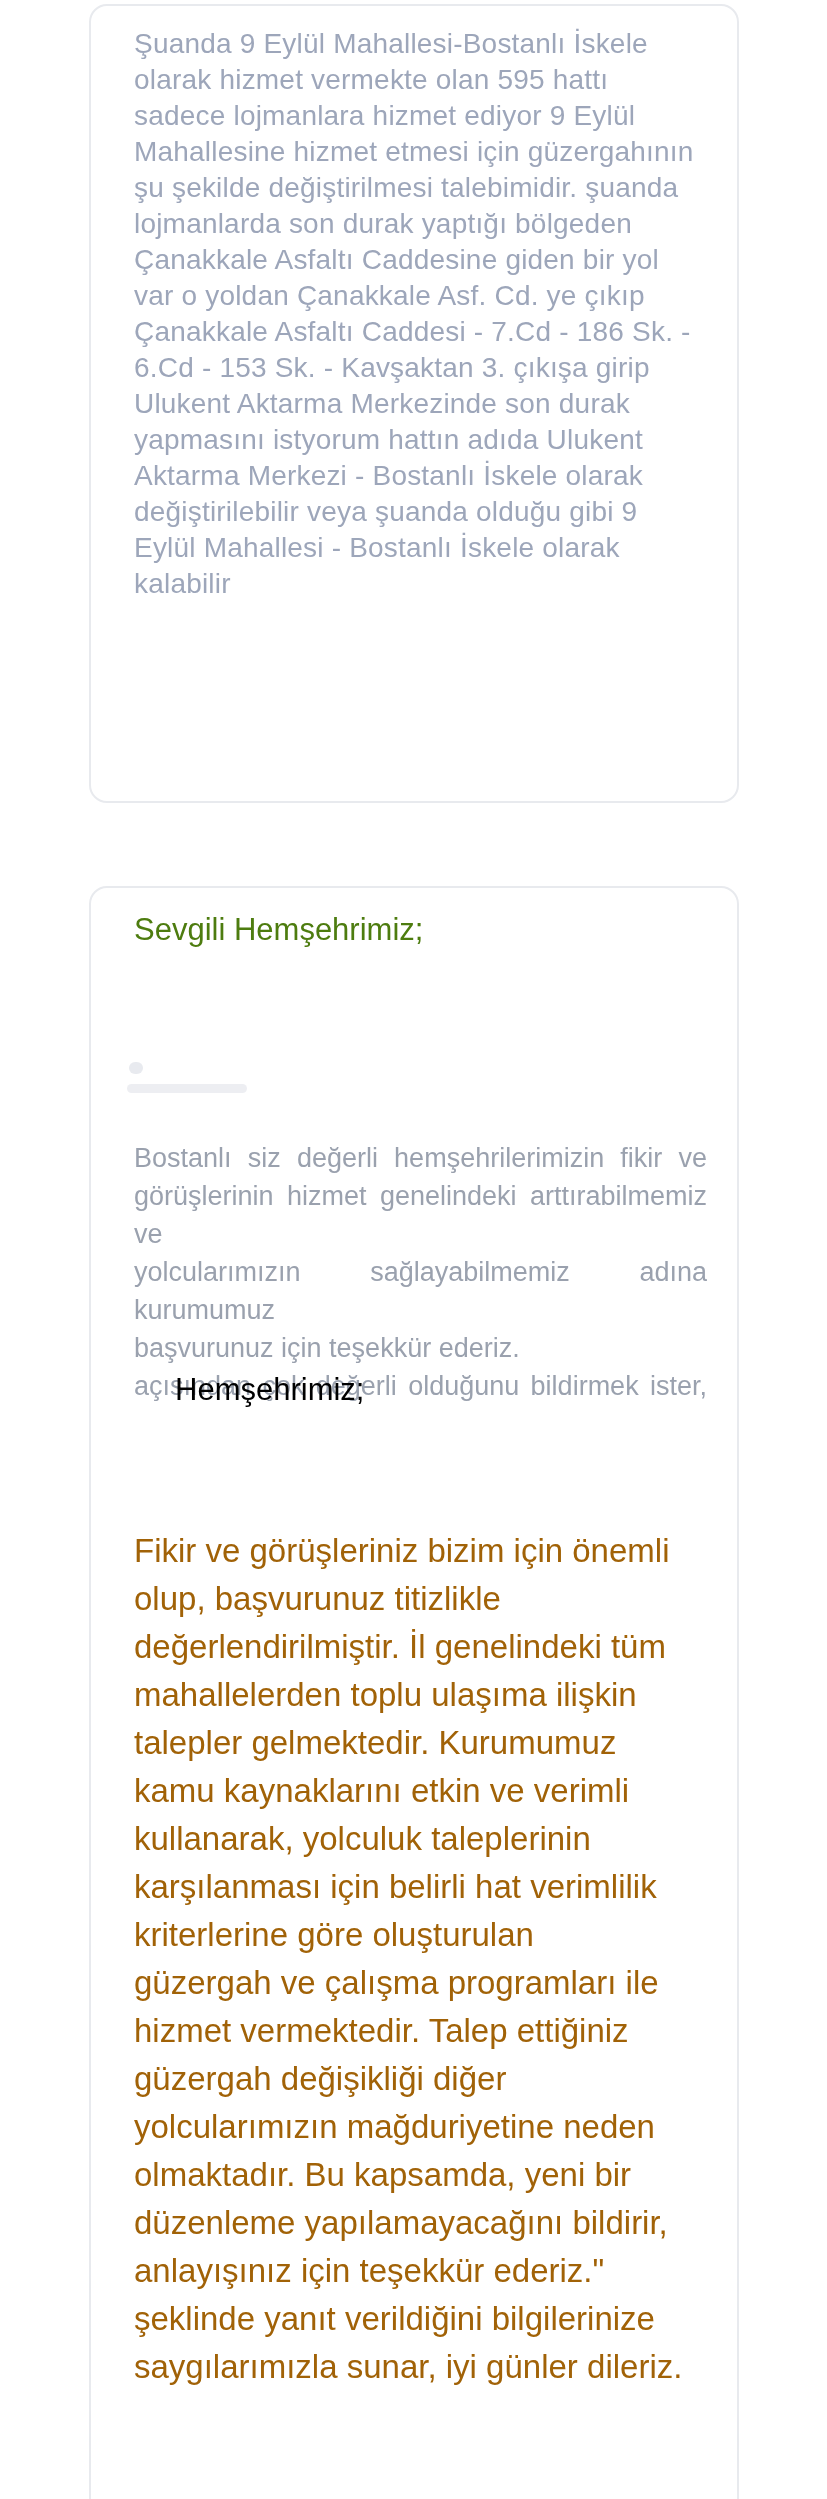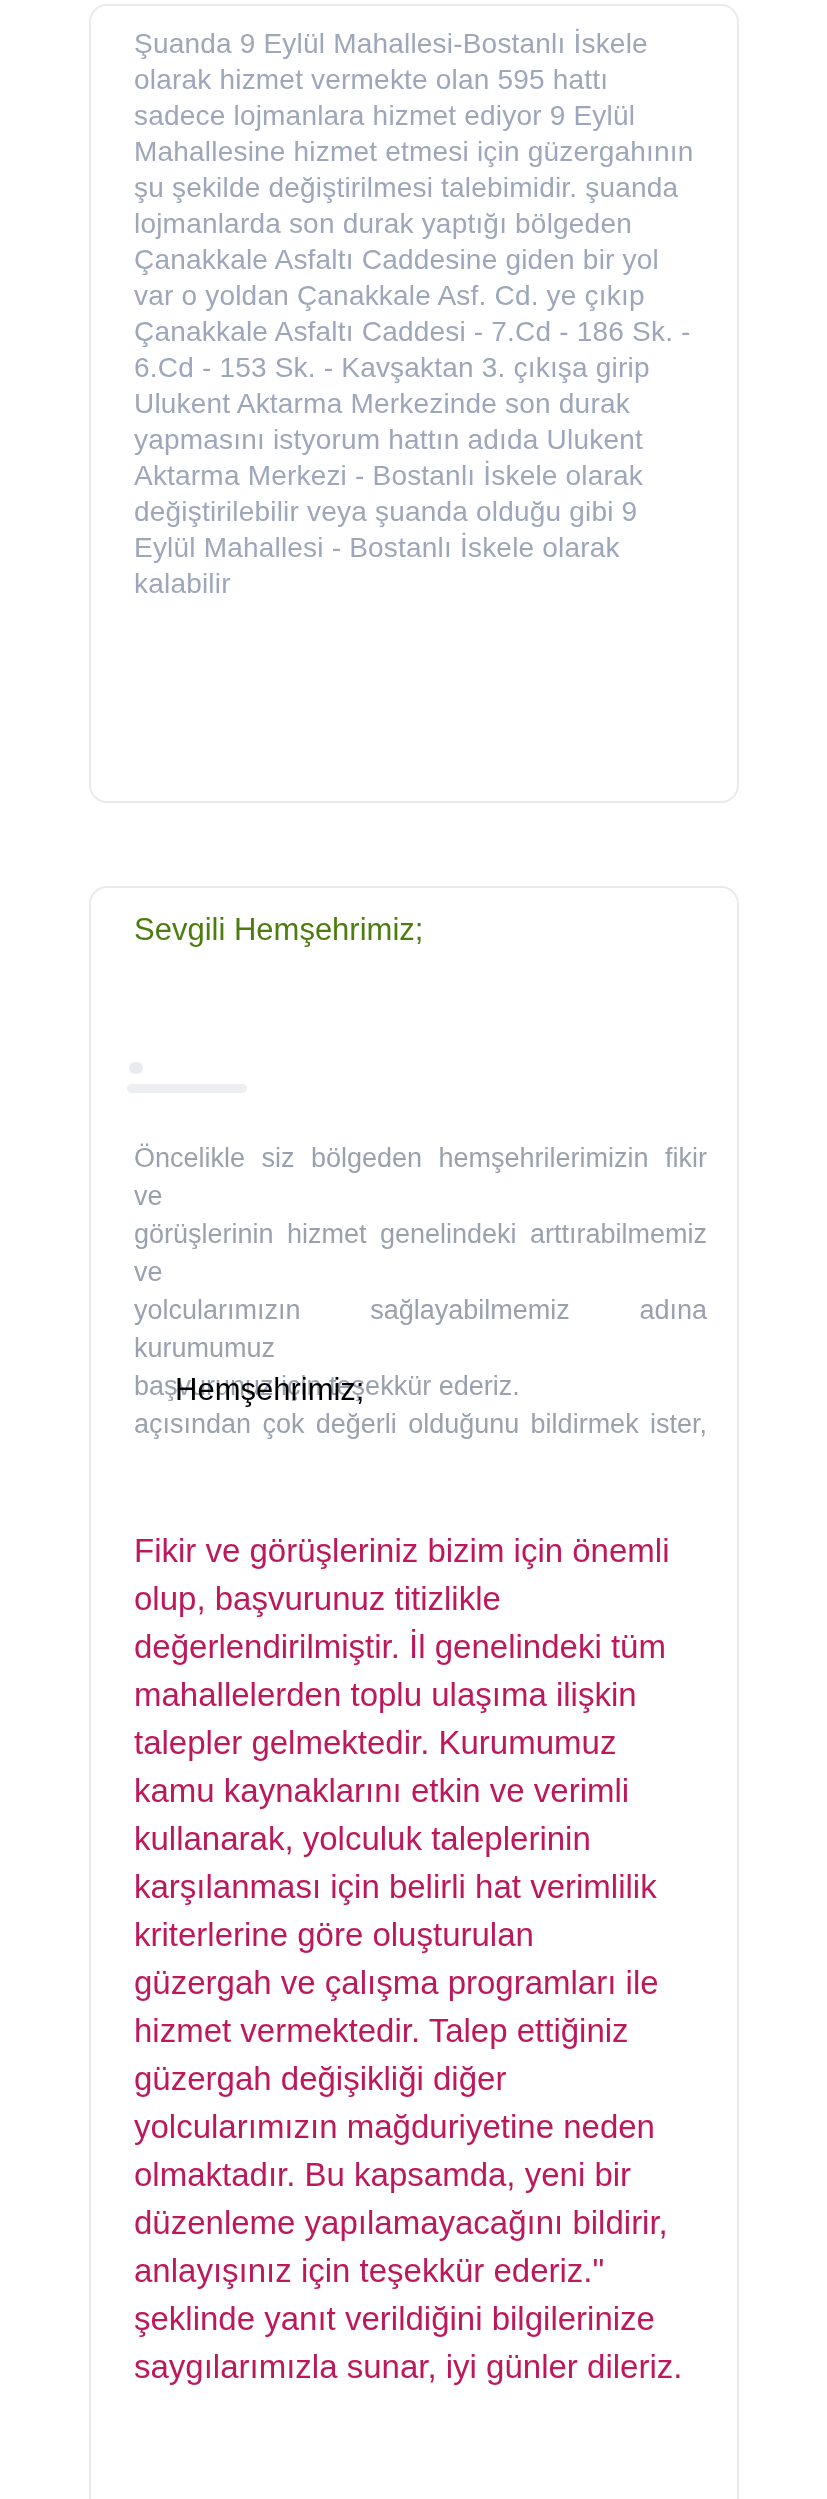--- a/index.html
+++ b/index.html
@@ -57,21 +57,21 @@
   .jline.last { text-align-last: left; }
   .bigq { font-size: 31px; color: #99a2b4; }
   .bigq-line { font-size: 31px; line-height: 44px; color: #000000; margin-left: 41px; }
 
   .reply {
     position: absolute;
     left: 43px;
     top: 639px;
     font-size: 33px;
     line-height: 48px;
-    color: #be185d;
+    color: #a16207;
     white-space: pre;
   }
 </style>
 </head>
 <body>
 
 <section id="request-card" class="card">
   <div class="req-text">Şuanda 9 Eylül Mahallesi-Bostanlı İskele
 olarak hizmet vermekte olan 595 hattı
 sadece lojmanlara hizmet ediyor 9 Eylül
@@ -90,21 +90,21 @@
 kalabilir</div>
 </section>
 
 <section id="response-card" class="card">
   <div class="greeting">Sevgili Hemşehrimiz;</div>
 
   <div class="smudge s1"></div>
   <div class="smudge s2"></div>
 
   <div id="intro-paragraph" class="para">
-    <div class="jline">Öncelikle siz bölgeden hemşehrilerimizin fikir ve</div>
+    <div class="jline">Bostanlı siz değerli hemşehrilerimizin fikir ve</div>
     <div class="jline">görüşlerinin hizmet genelindeki arttırabilmemiz ve</div>
     <div class="jline">yolcularımızın sağlayabilmemiz adına kurumumuz</div>
     <div class="jline last">başvurunuz için teşekkür ederiz.</div>
     <div class="jline">açısından çok değerli olduğunu bildirmek ister,</div>
   </div>
 
   <div id="source-paragraph" class="para">
     <div class="bigq-line">Hemşehrimiz;</div>
   </div>
 

